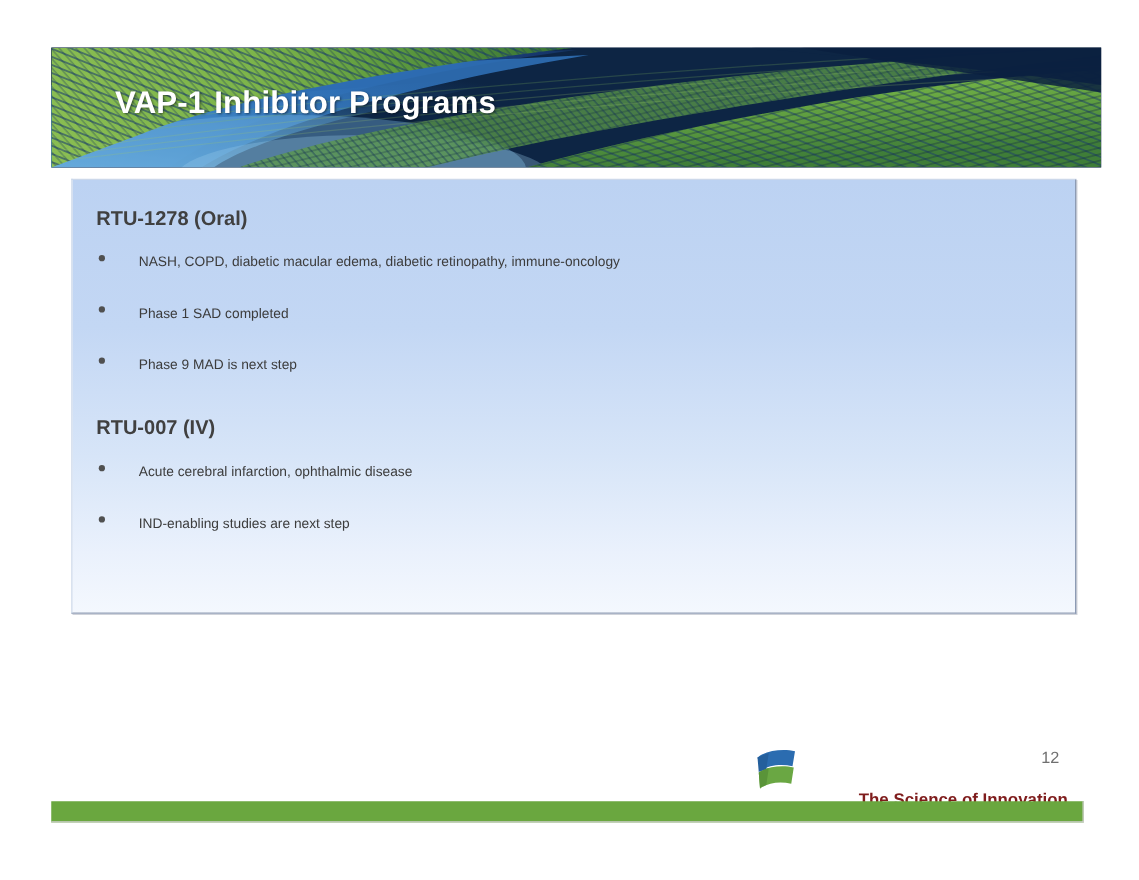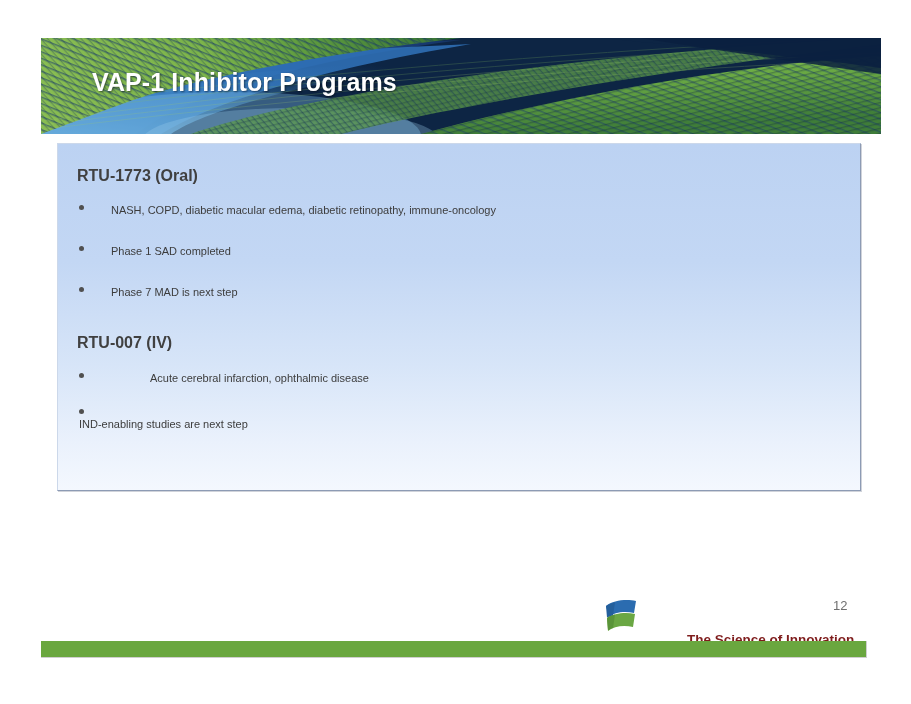--- a/index.html
+++ b/index.html
@@ -99,22 +99,22 @@
   }
   .bullet-text {
     color: #3c3c3c;
     font-size: 11px;
     font-weight: normal;
     text-align: center;
   }
   #bullet-o-0 { left: 21px; top: 60px; }
   #bullet-o-1 { left: 21px; top: 101px; }
   #bullet-o-2 { left: 21px; top: 142px; }
-  #bullet-i-0 { left: 21px; top: 228px; gap: 39px; }
-  #bullet-i-1 { left: 21px; top: 269px; flex-direction: column; }
+  #bullet-i-0 { left: 21px; top: 228px; }
+  #bullet-i-1 { left: 21px; top: 269px; }
 
   
   #logo-block {
     position: absolute;
     left: 601px;
     top: 594px;
     width: 265px;
     height: 46px;
   }
   #logo-mark {
@@ -257,33 +257,33 @@
 
       <path d="M560,0 L840,0 L840,30 C740,16 640,8 560,0 Z" fill="#0d2544" opacity="0.92"></path>
       <path d="M600,0 L840,0 L840,36 C730,20 660,10 600,0 Z" fill="#0b2040" opacity="0.85"></path>
     </svg>
 
     <div id="banner-title">VAP-1 Inhibitor Programs</div>
   </div>
 
   <div id="content-box">
 
-    <div class="group-heading" id="heading-oral">RTU-1773 (Oral)</div>
+    <div class="group-heading" id="heading-oral">RTU-1278 (Oral)</div>
 
     <div class="bullet-row" id="bullet-o-0">
       <span class="bullet-dot"></span>
       <span class="bullet-text">NASH, COPD, diabetic macular edema, diabetic retinopathy, immune-oncology</span>
     </div>
     <div class="bullet-row" id="bullet-o-1">
       <span class="bullet-dot"></span>
       <span class="bullet-text">Phase 1 SAD completed</span>
     </div>
     <div class="bullet-row" id="bullet-o-2">
       <span class="bullet-dot"></span>
-      <span class="bullet-text">Phase 7 MAD is next step</span>
+      <span class="bullet-text">Phase 9 MAD is next step</span>
     </div>
 
     <div class="group-heading" id="heading-iv">RTU-007 (IV)</div>
 
     <div class="bullet-row" id="bullet-i-0">
       <span class="bullet-dot"></span>
       <span class="bullet-text">Acute cerebral infarction, ophthalmic disease</span>
     </div>
     <div class="bullet-row" id="bullet-i-1">
       <span class="bullet-dot"></span>

